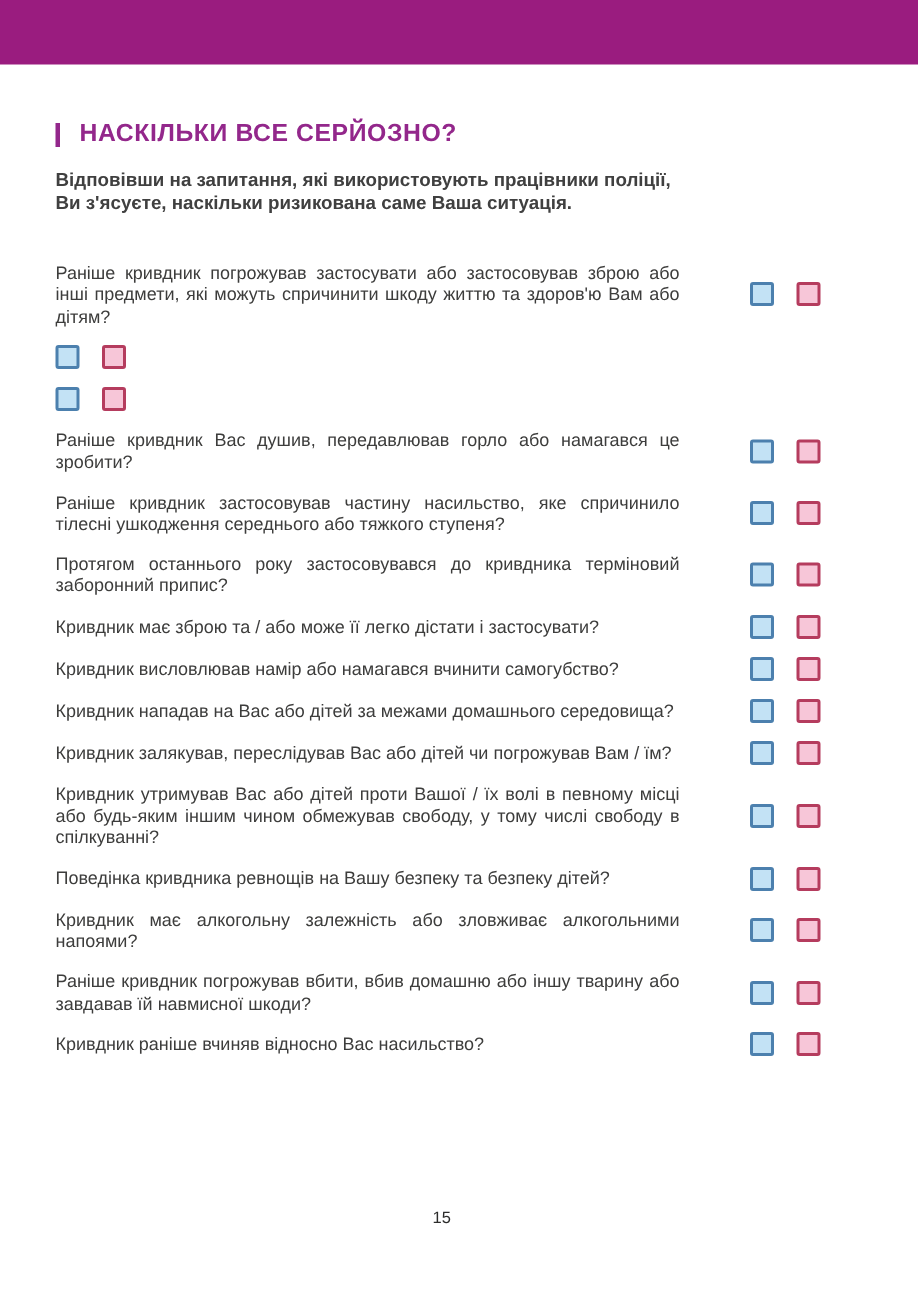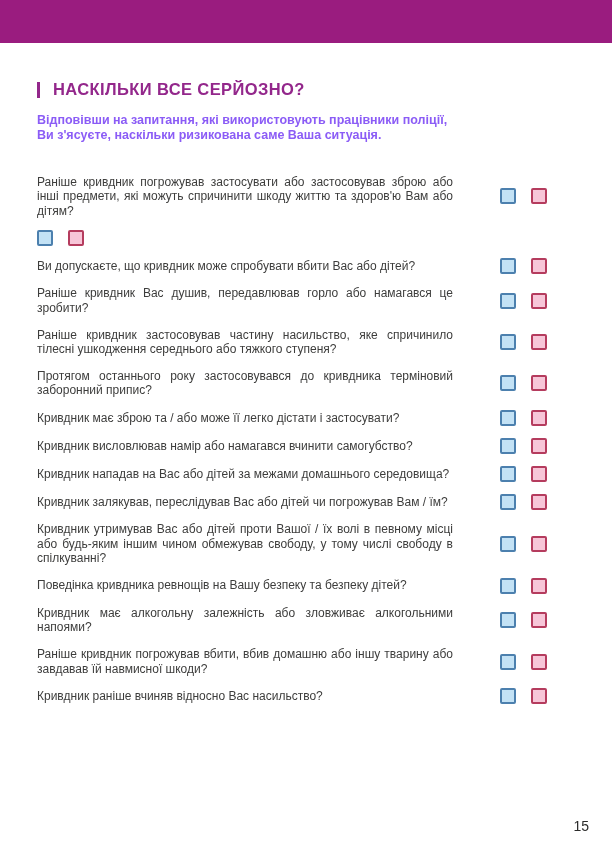--- a/index.html
+++ b/index.html
@@ -39,21 +39,21 @@
     font-weight: bold;
     letter-spacing: 0.4px;
     color: var(--title-color, #93278B);
     white-space: nowrap;
   }
   .intro {
     margin-top: 13px;
     font-size: 12.5px;
     font-weight: bold;
     line-height: 14.8px;
-    color: #8b5cf6;
+    color: #404040;
     white-space: pre-line;
   }
   .questions {
     margin-top: 32px;
   }
   .question-row {
     display: flex;
     align-items: center;
     justify-content: space-between;
     margin-bottom: 12px;
@@ -82,23 +82,23 @@
     background: var(--yes-fill, #C3E2F5);
     border: 2px solid var(--yes-border, #4C80AE);
   }
   .checkbox.pink {
     background: var(--no-fill, #F7C6D8);
     border: 2px solid var(--no-border, #B53C5E);
   }
   .page-number {
     position: absolute;
     left: 0; right: 0;
-    bottom: 34px;
-    text-align: right;
-    font-size: 14px;
+    bottom: 50px;
+    text-align: center;
+    font-size: 11px;
     color: #2c2c2b;
   }
 </style>
 </head>
 <body>
 
 <div class="page">
 
   <div class="top-band"></div>
 
@@ -122,21 +122,20 @@
   </div>
 
   <div class="question-row">
     <div class="answer-boxes">
       <span class="checkbox blue"></span>
       <span class="checkbox pink"></span>
     </div>
   </div>
 
   <div class="question-row">
-    <div class="question-text">Ви допускаєте, що кривдник може спробувати вбити Вас або дітей?</div>
     <div class="answer-boxes">
       <span class="checkbox blue"></span>
       <span class="checkbox pink"></span>
     </div>
   </div>
 
   <div class="question-row">
     <div class="question-text">Раніше кривдник Вас душив, передавлював горло або намагався це зробити?</div>
     <div class="answer-boxes">
       <span class="checkbox blue"></span>

